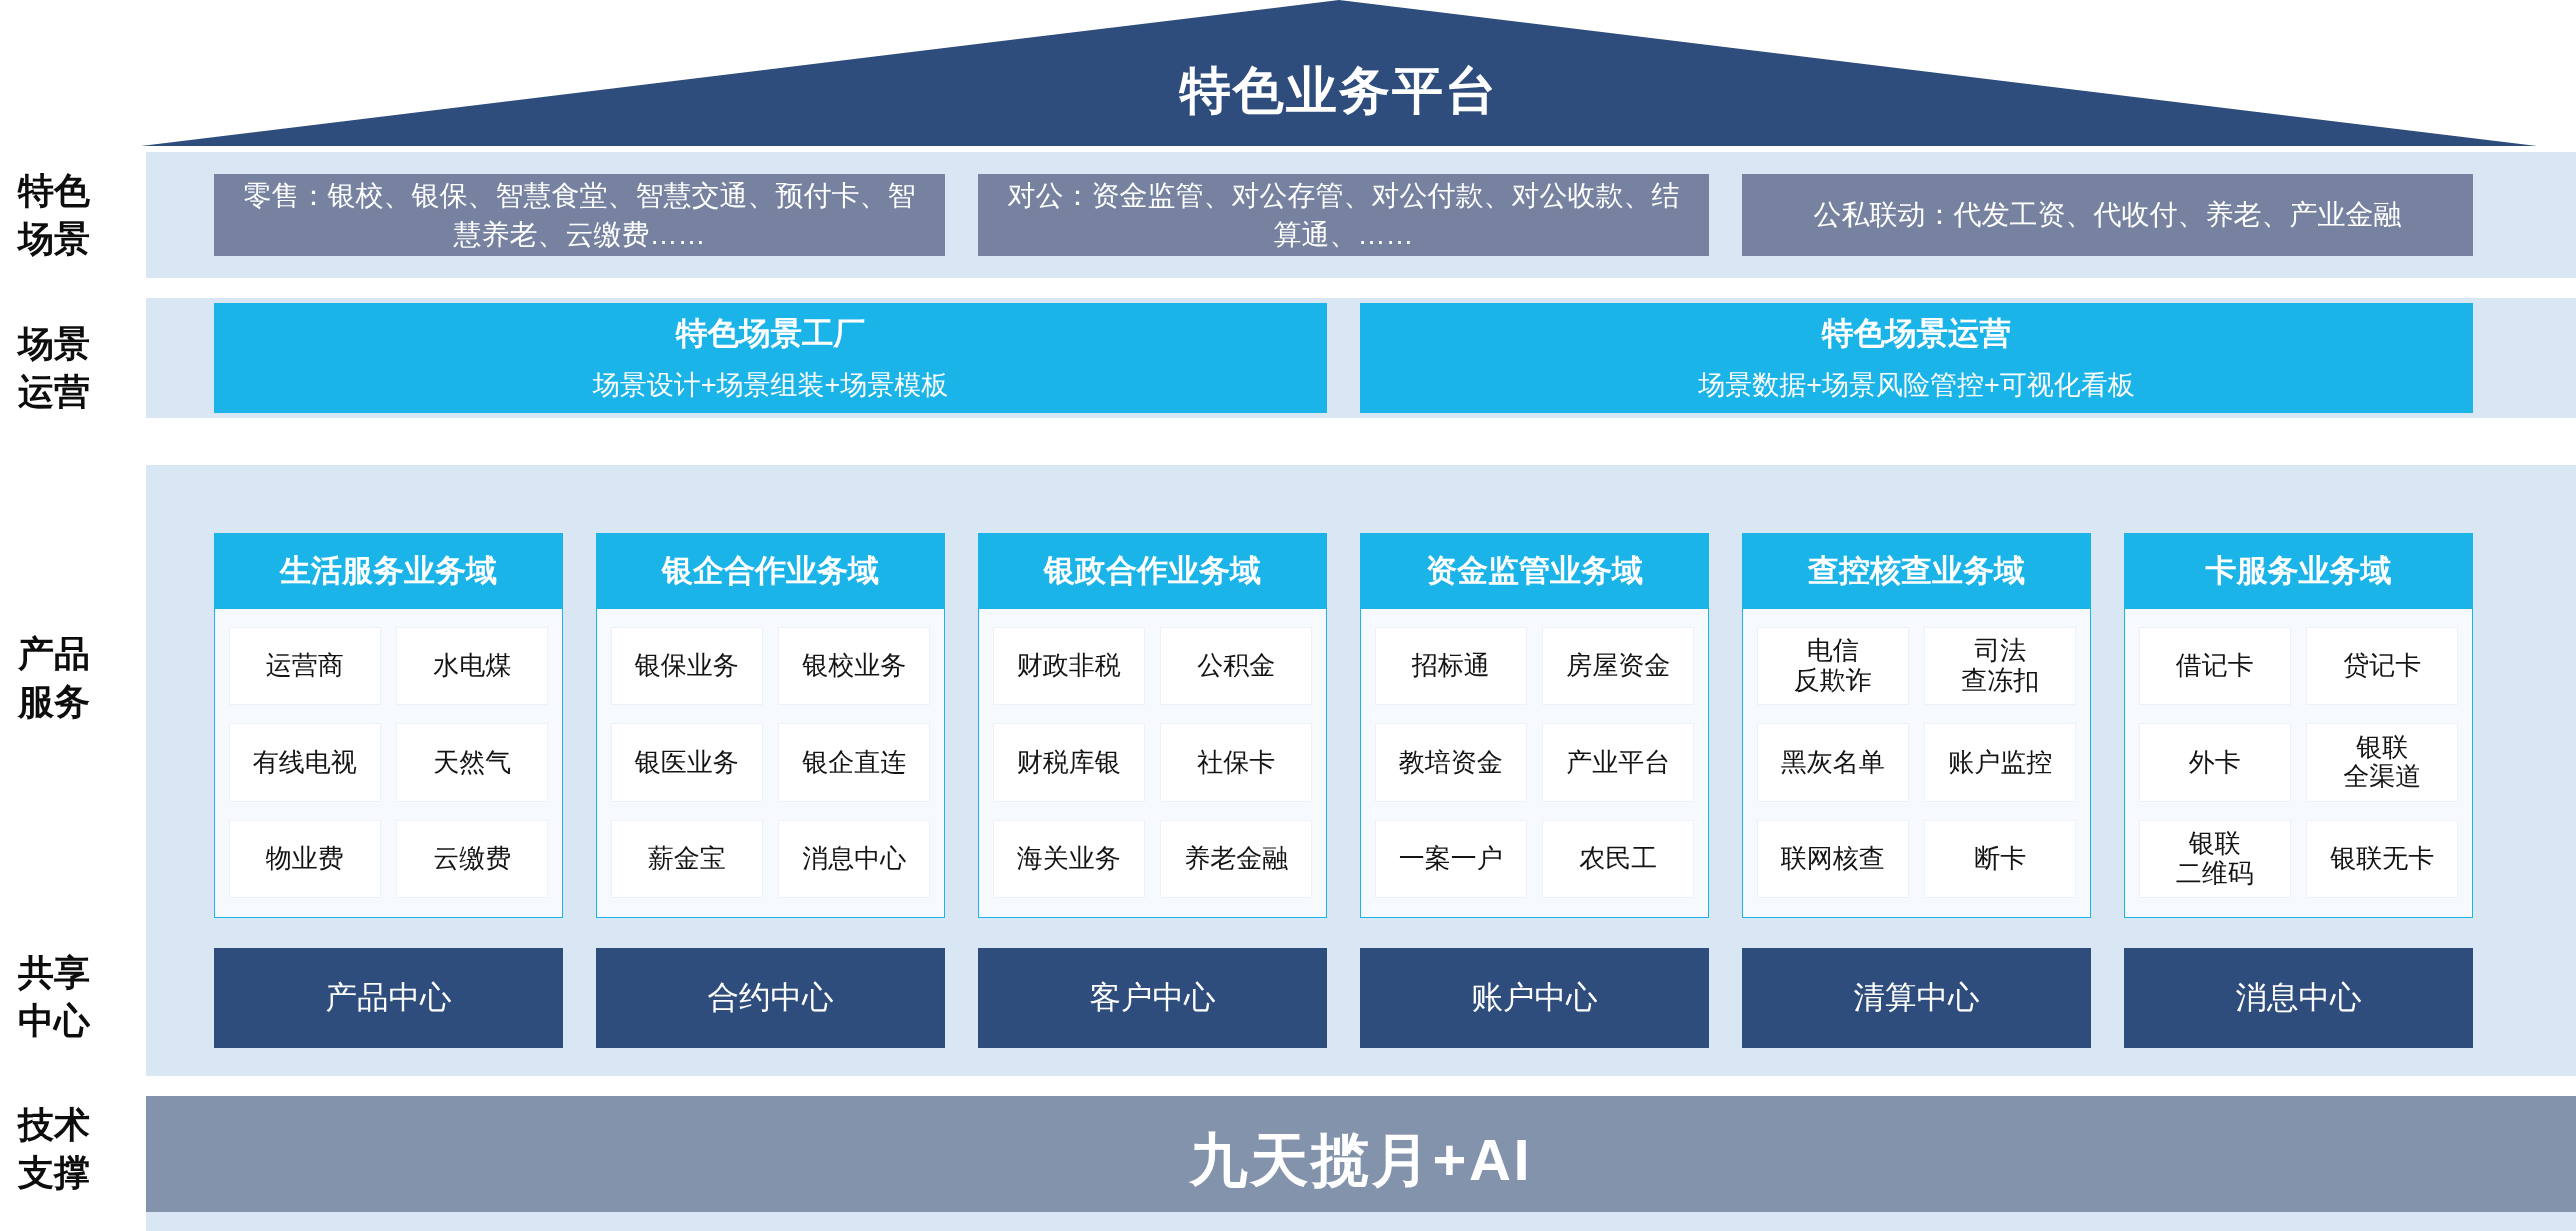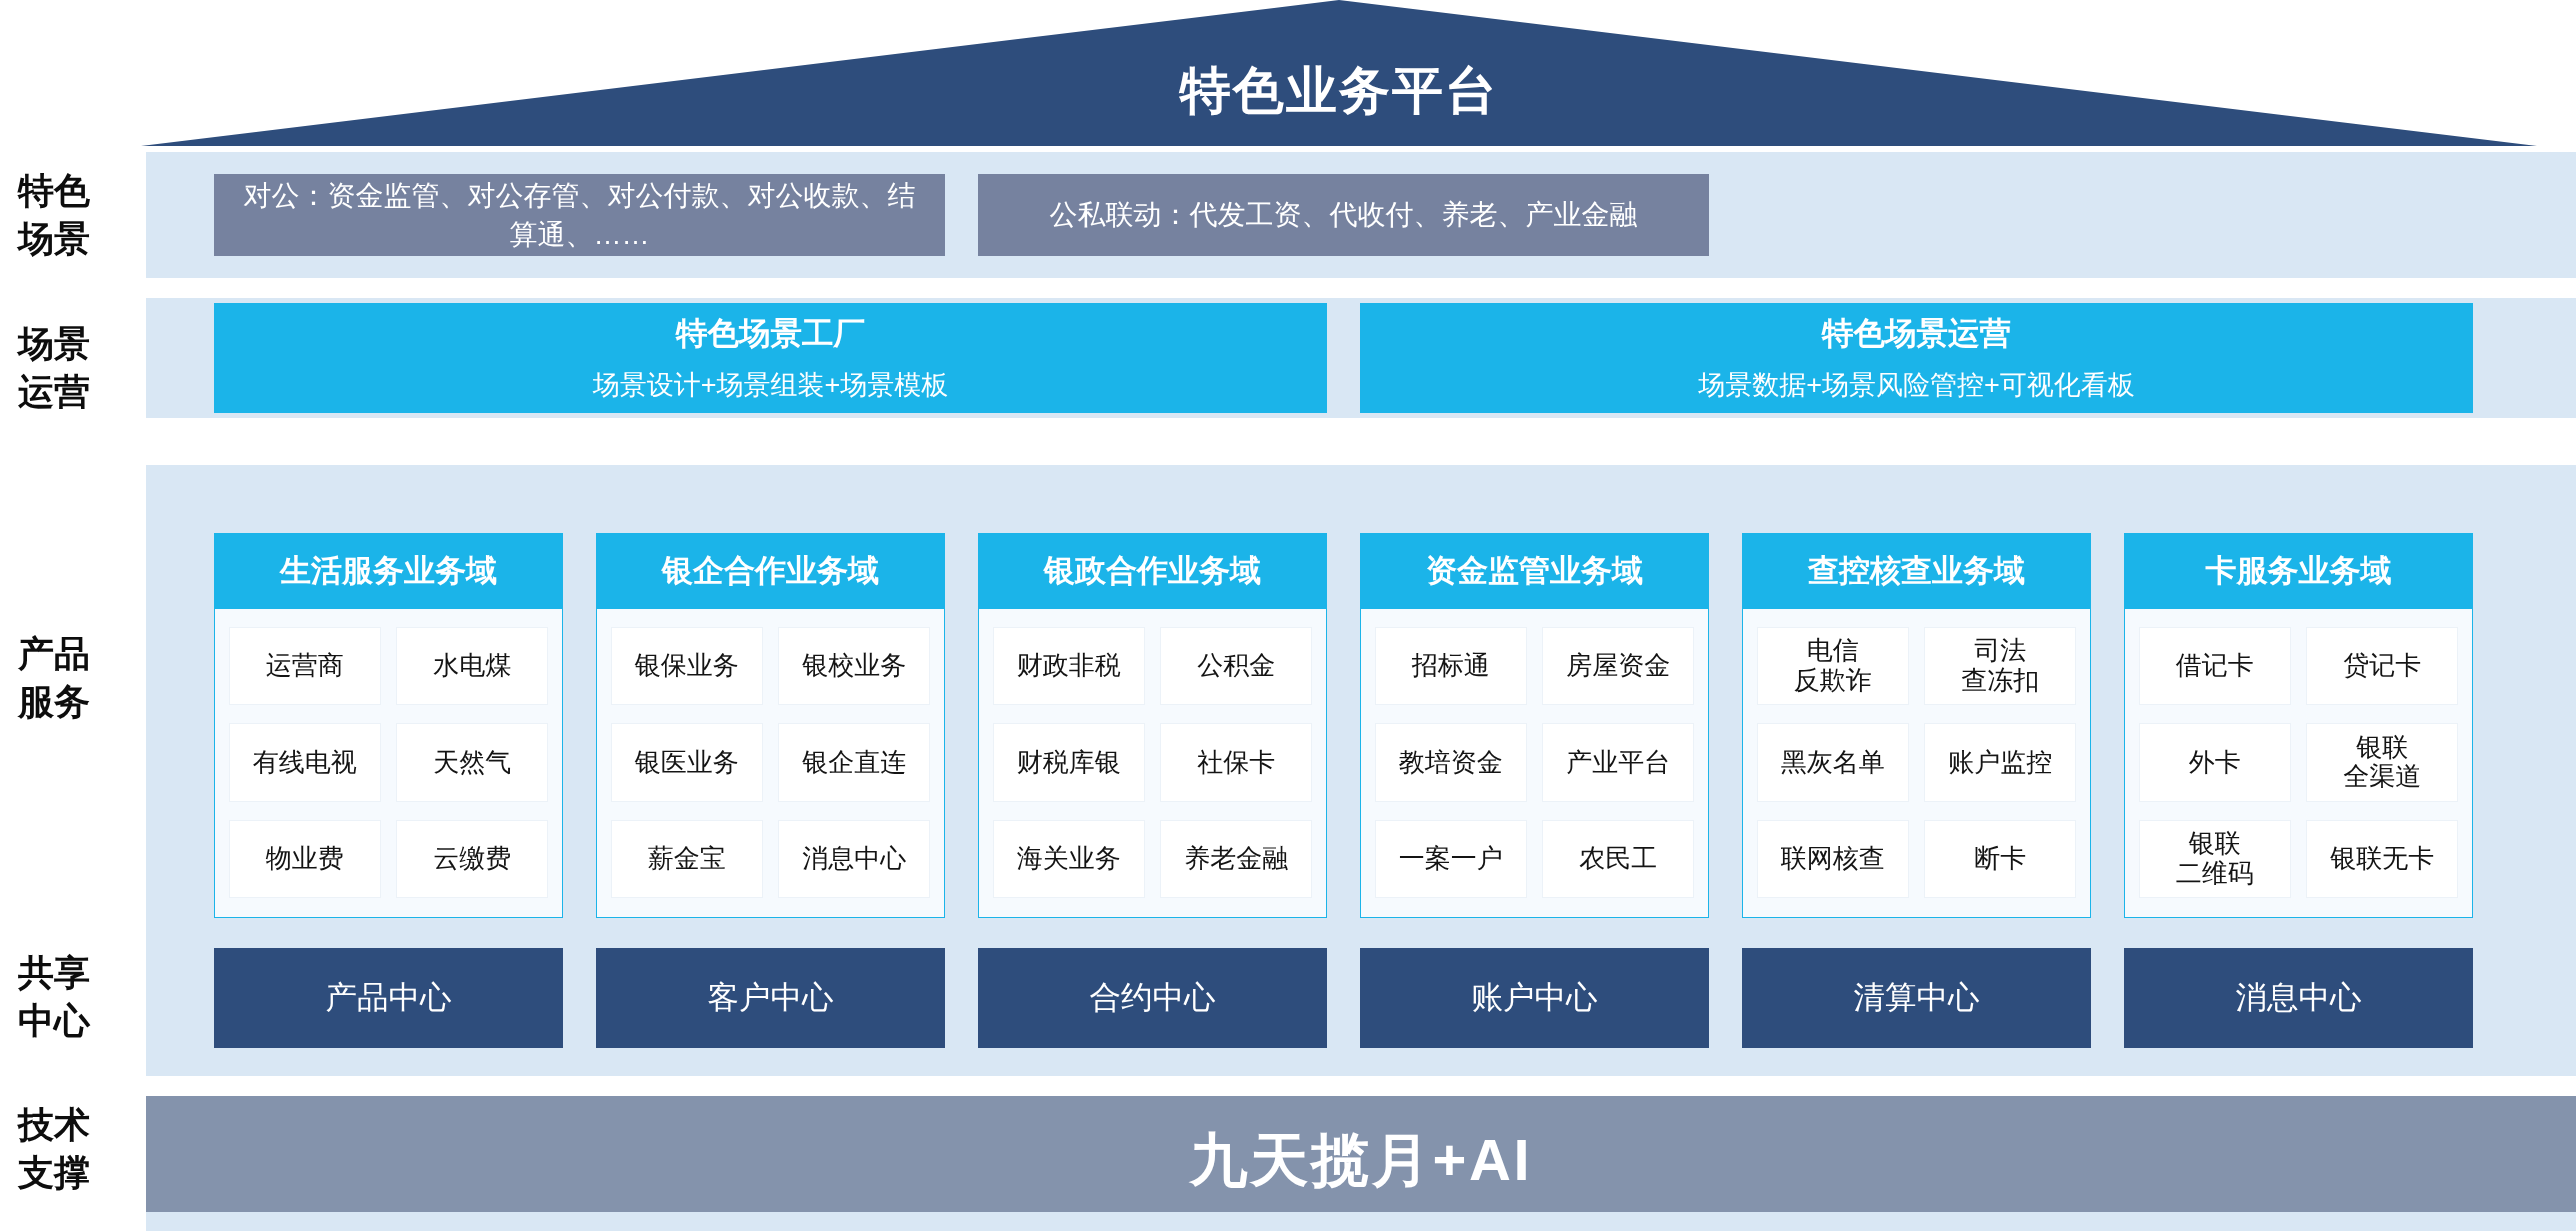--- a/index.html
+++ b/index.html
@@ -107,20 +107,21 @@
 运营</div>
   <div class="side-label" style="top:678px">产品
 服务</div>
   <div class="side-label" style="top:997px">共享
 中心</div>
   <div class="side-label" style="top:1149px">技术
 支撑</div>
 
   <div class="band" id="band-scenes">
     <div class="band-inner">
+      <div class="scene-box span2">零售：银校、银保、智慧食堂、智慧交通、预付卡、智慧养老、云缴费……</div>
       <div class="scene-box span2">对公：资金监管、对公存管、对公付款、对公收款、结算通、……</div>
       <div class="scene-box span2">公私联动：代发工资、代收付、养老、产业金融</div>
     </div>
   </div>
 
   <div class="band" id="band-ops">
     <div class="band-inner">
       <div class="op-box span3">
         <div class="op-title">特色场景工厂</div>
         <div class="op-sub">场景设计+场景组装+场景模板</div>
@@ -210,22 +211,22 @@
           <div class="p-cell">银联无卡</div>
         </div>
       </div>
 
     </div>
   </div>
 
   <div class="band" id="band-shared">
     <div class="band-inner">
       <div class="shared-box">产品中心</div>
+      <div class="shared-box">合约中心</div>
       <div class="shared-box">客户中心</div>
-      <div class="shared-box">合约中心</div>
       <div class="shared-box">账户中心</div>
       <div class="shared-box">清算中心</div>
       <div class="shared-box">消息中心</div>
     </div>
   </div>
 
   <div class="tech-bar">
     <span>九天揽月+AI</span>
   </div>
   <div class="bottom-strip"></div>

